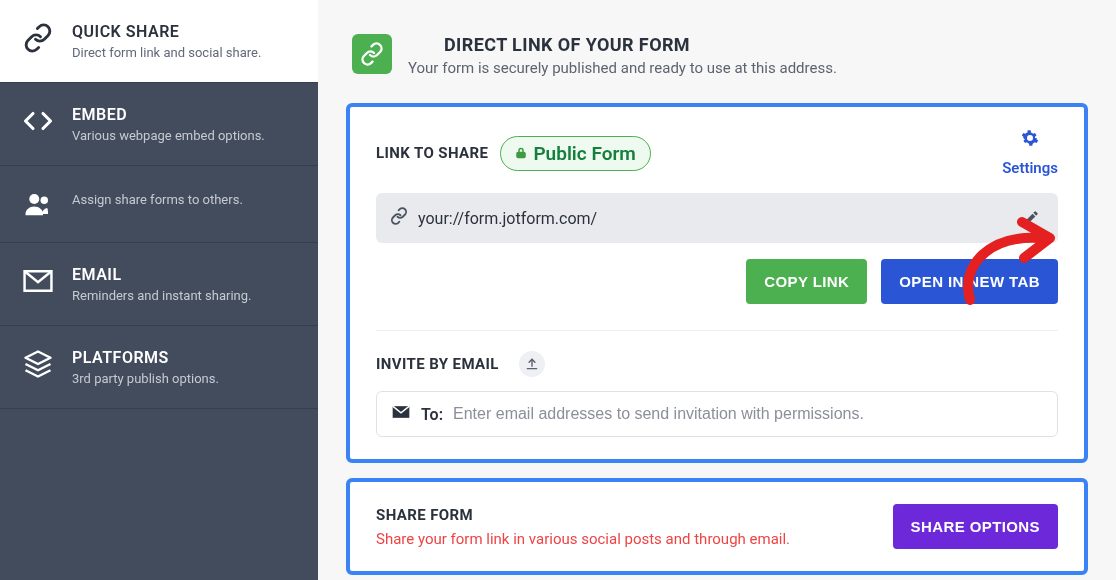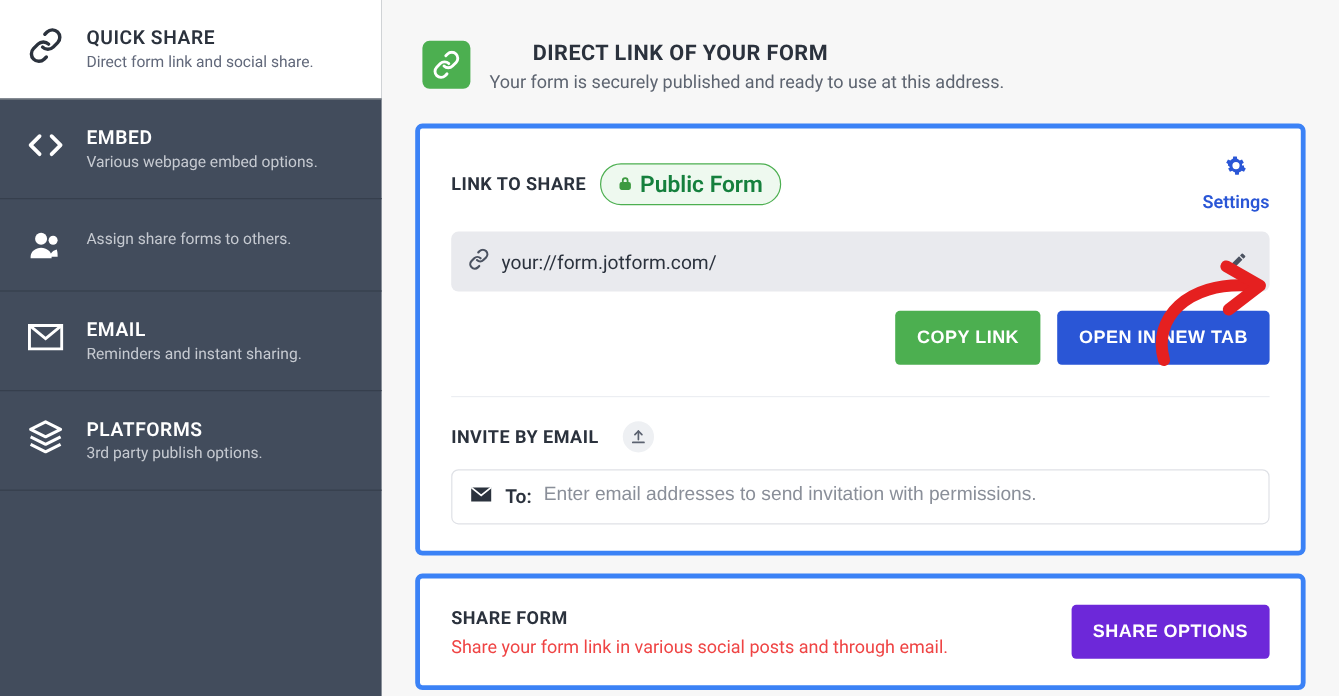--- a/index.html
+++ b/index.html
@@ -210,21 +210,21 @@
     border-radius: 50%;
     background: #eef0f3;
     display: flex;
     align-items: center;
     justify-content: center;
     color: #5b6270;
   }
 
   .email-field {
     display: flex;
-    align-items: flex-start;
+    align-items: center;
     border: 1px solid #dfe1e6;
     border-radius: 6px;
     padding: 12px 14px;
     gap: 10px;
   }
   .email-field .to-label {
     font-size: 16px;
     font-weight: 600;
     color: #2b323d;
   }

